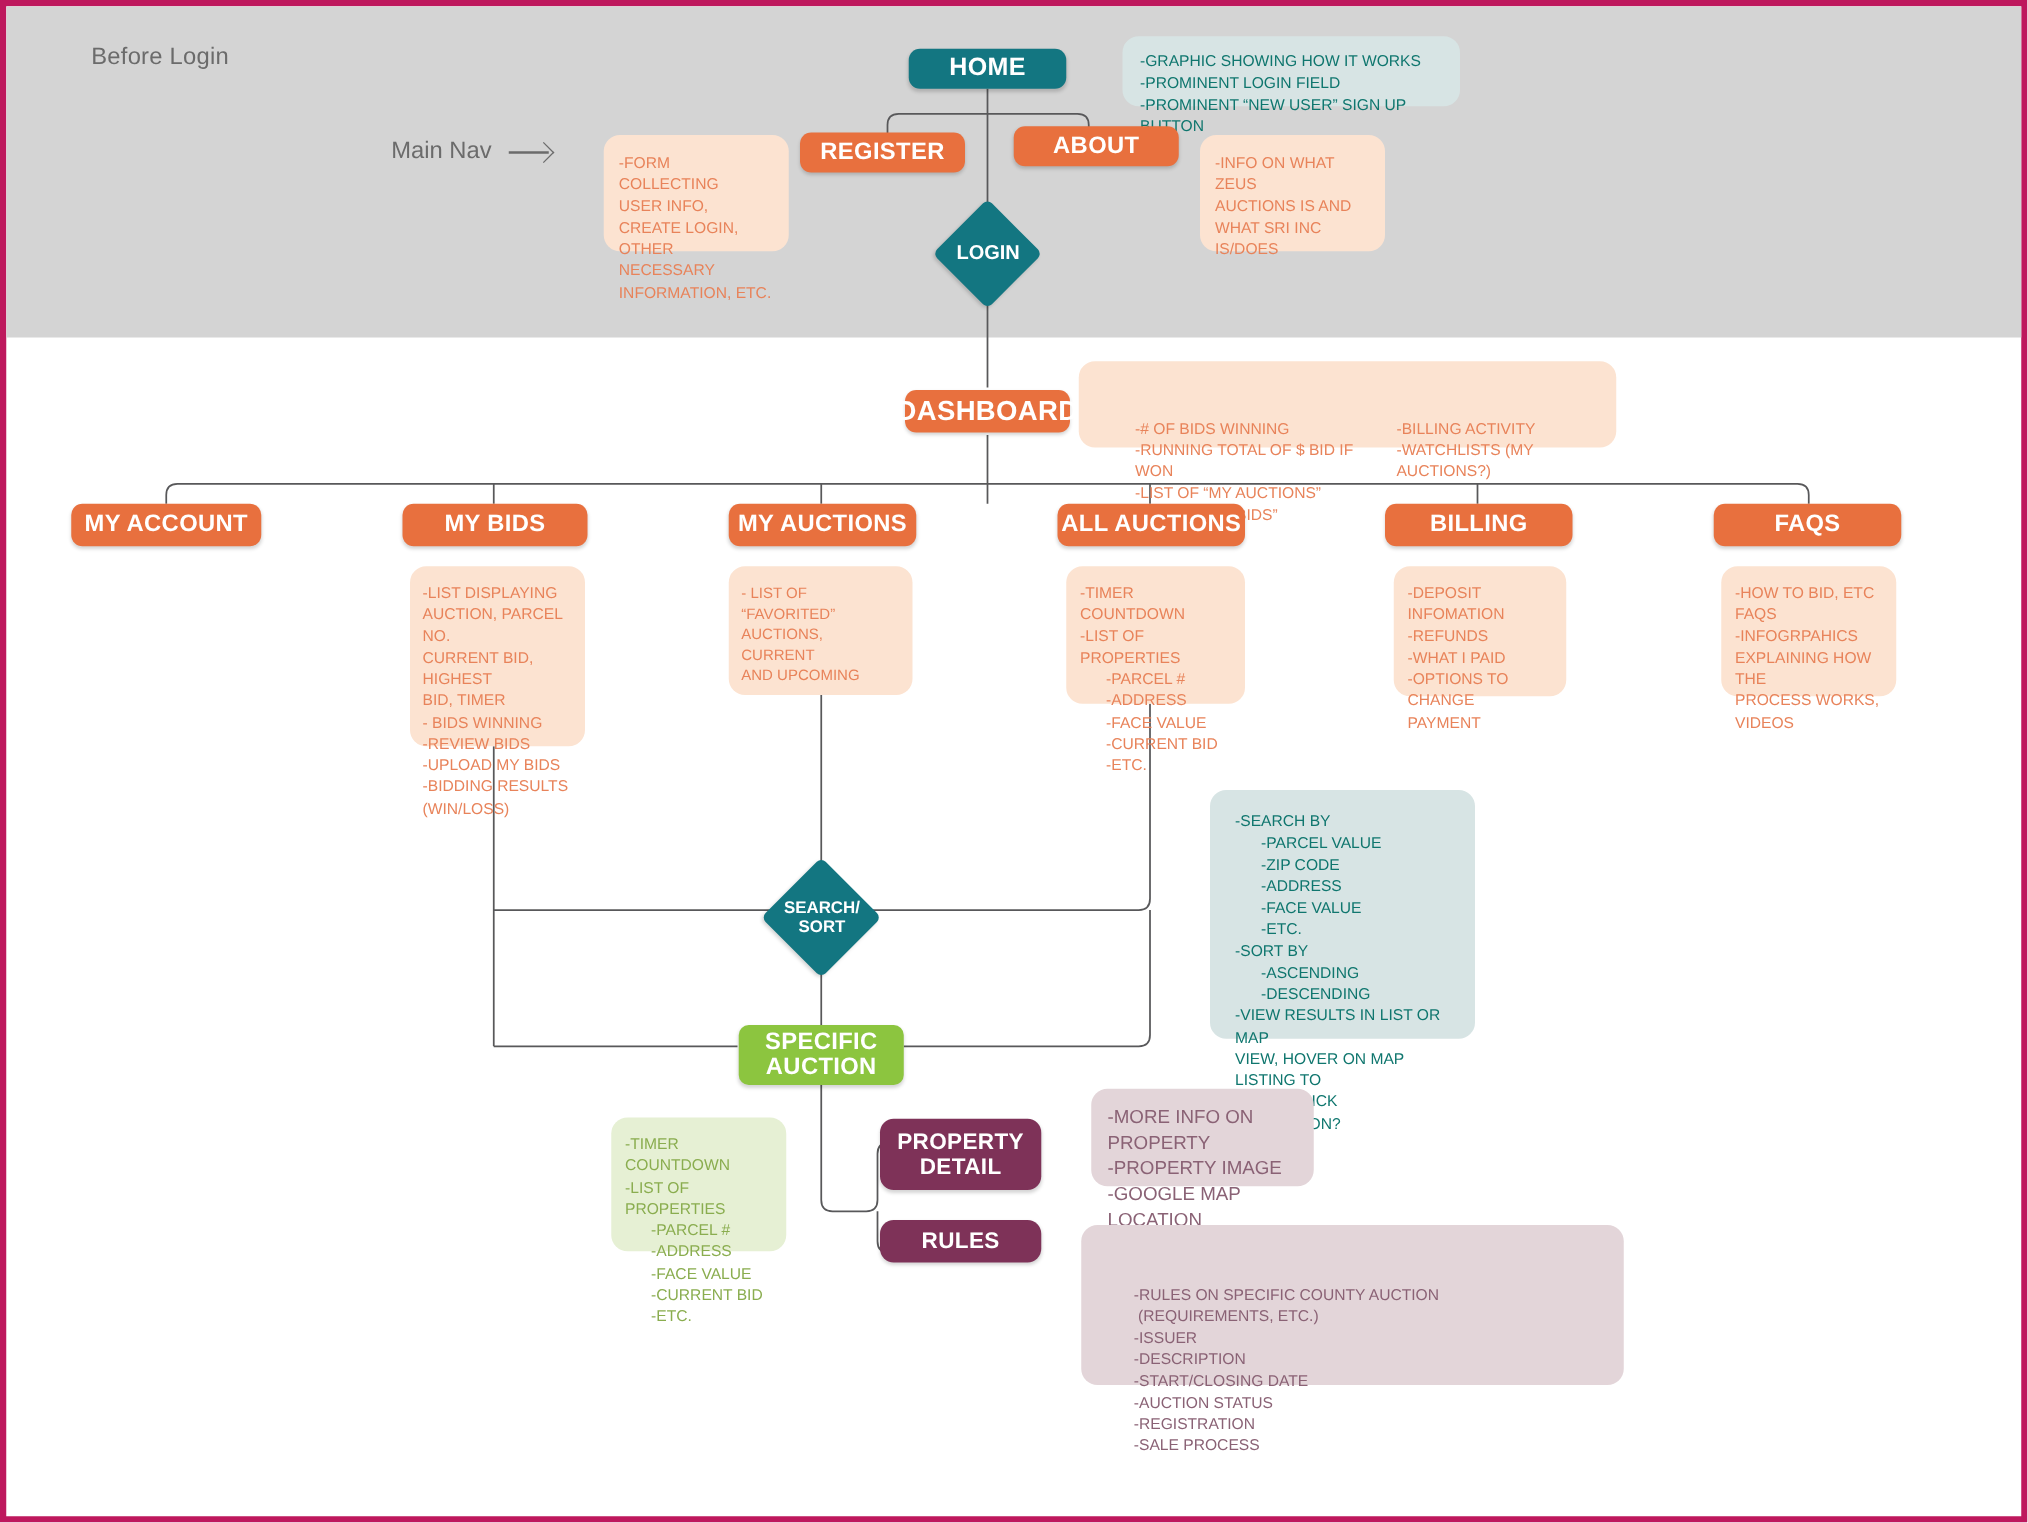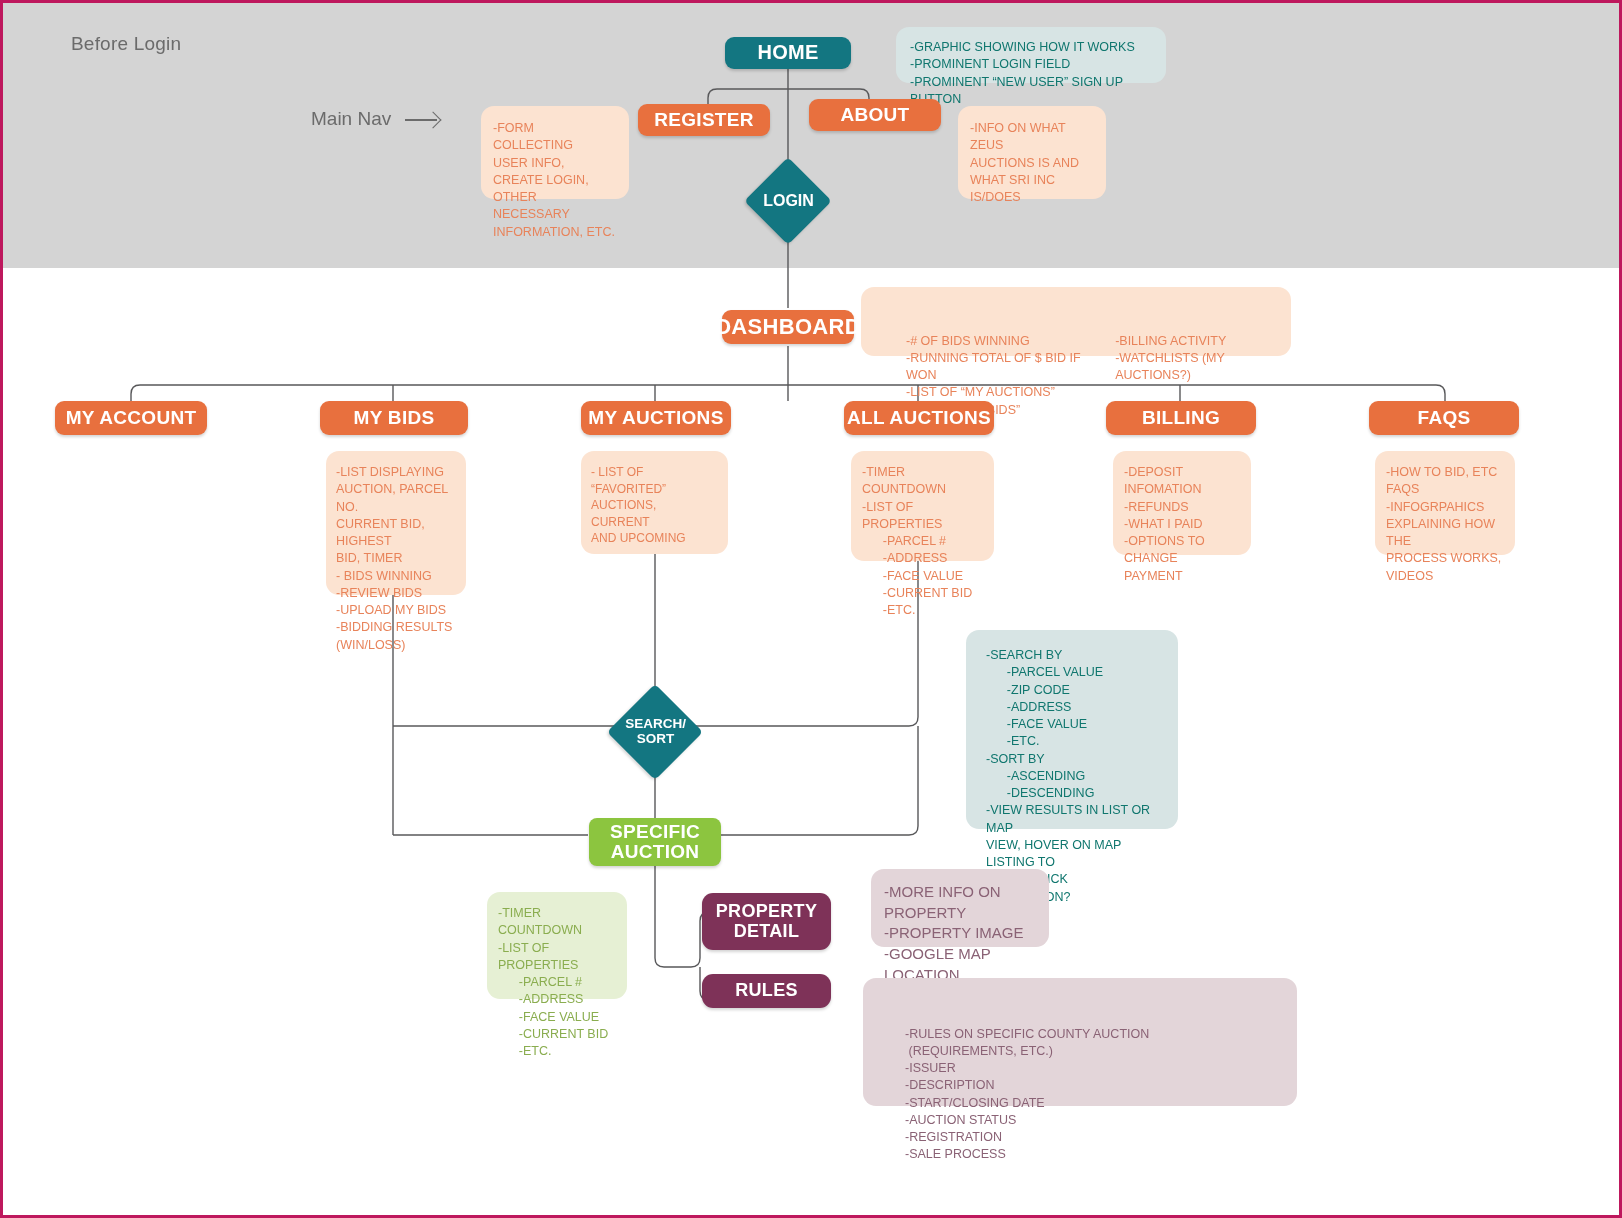--- a/index.html
+++ b/index.html
@@ -7,21 +7,21 @@
     font-family:"Liberation Sans", sans-serif;
     -webkit-font-smoothing:antialiased;
   }
   #canvas{
     position:relative;
     width:1622px;
     height:1218px;
     background:#ffffff;
     overflow:hidden;
     box-sizing:border-box;
-    border:3px solid #be185d;
+    border:5px solid #be185d;
   }
   
   .band{
     position:absolute;
     left:0; top:0;
     width:1622px; height:265px;
     background:#d4d4d4;
   }
   .band-label{
     position:absolute;

